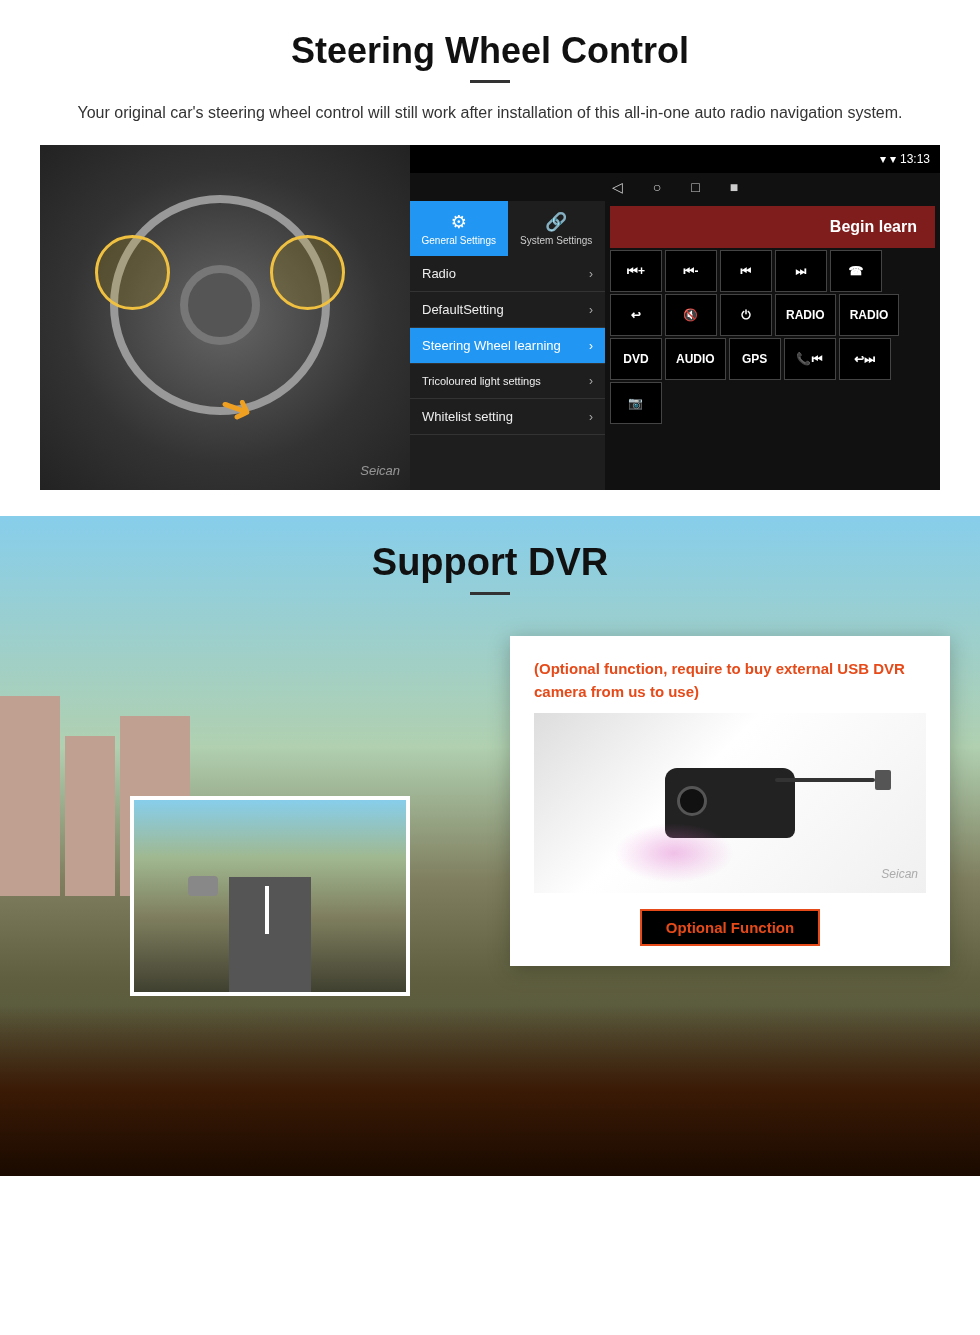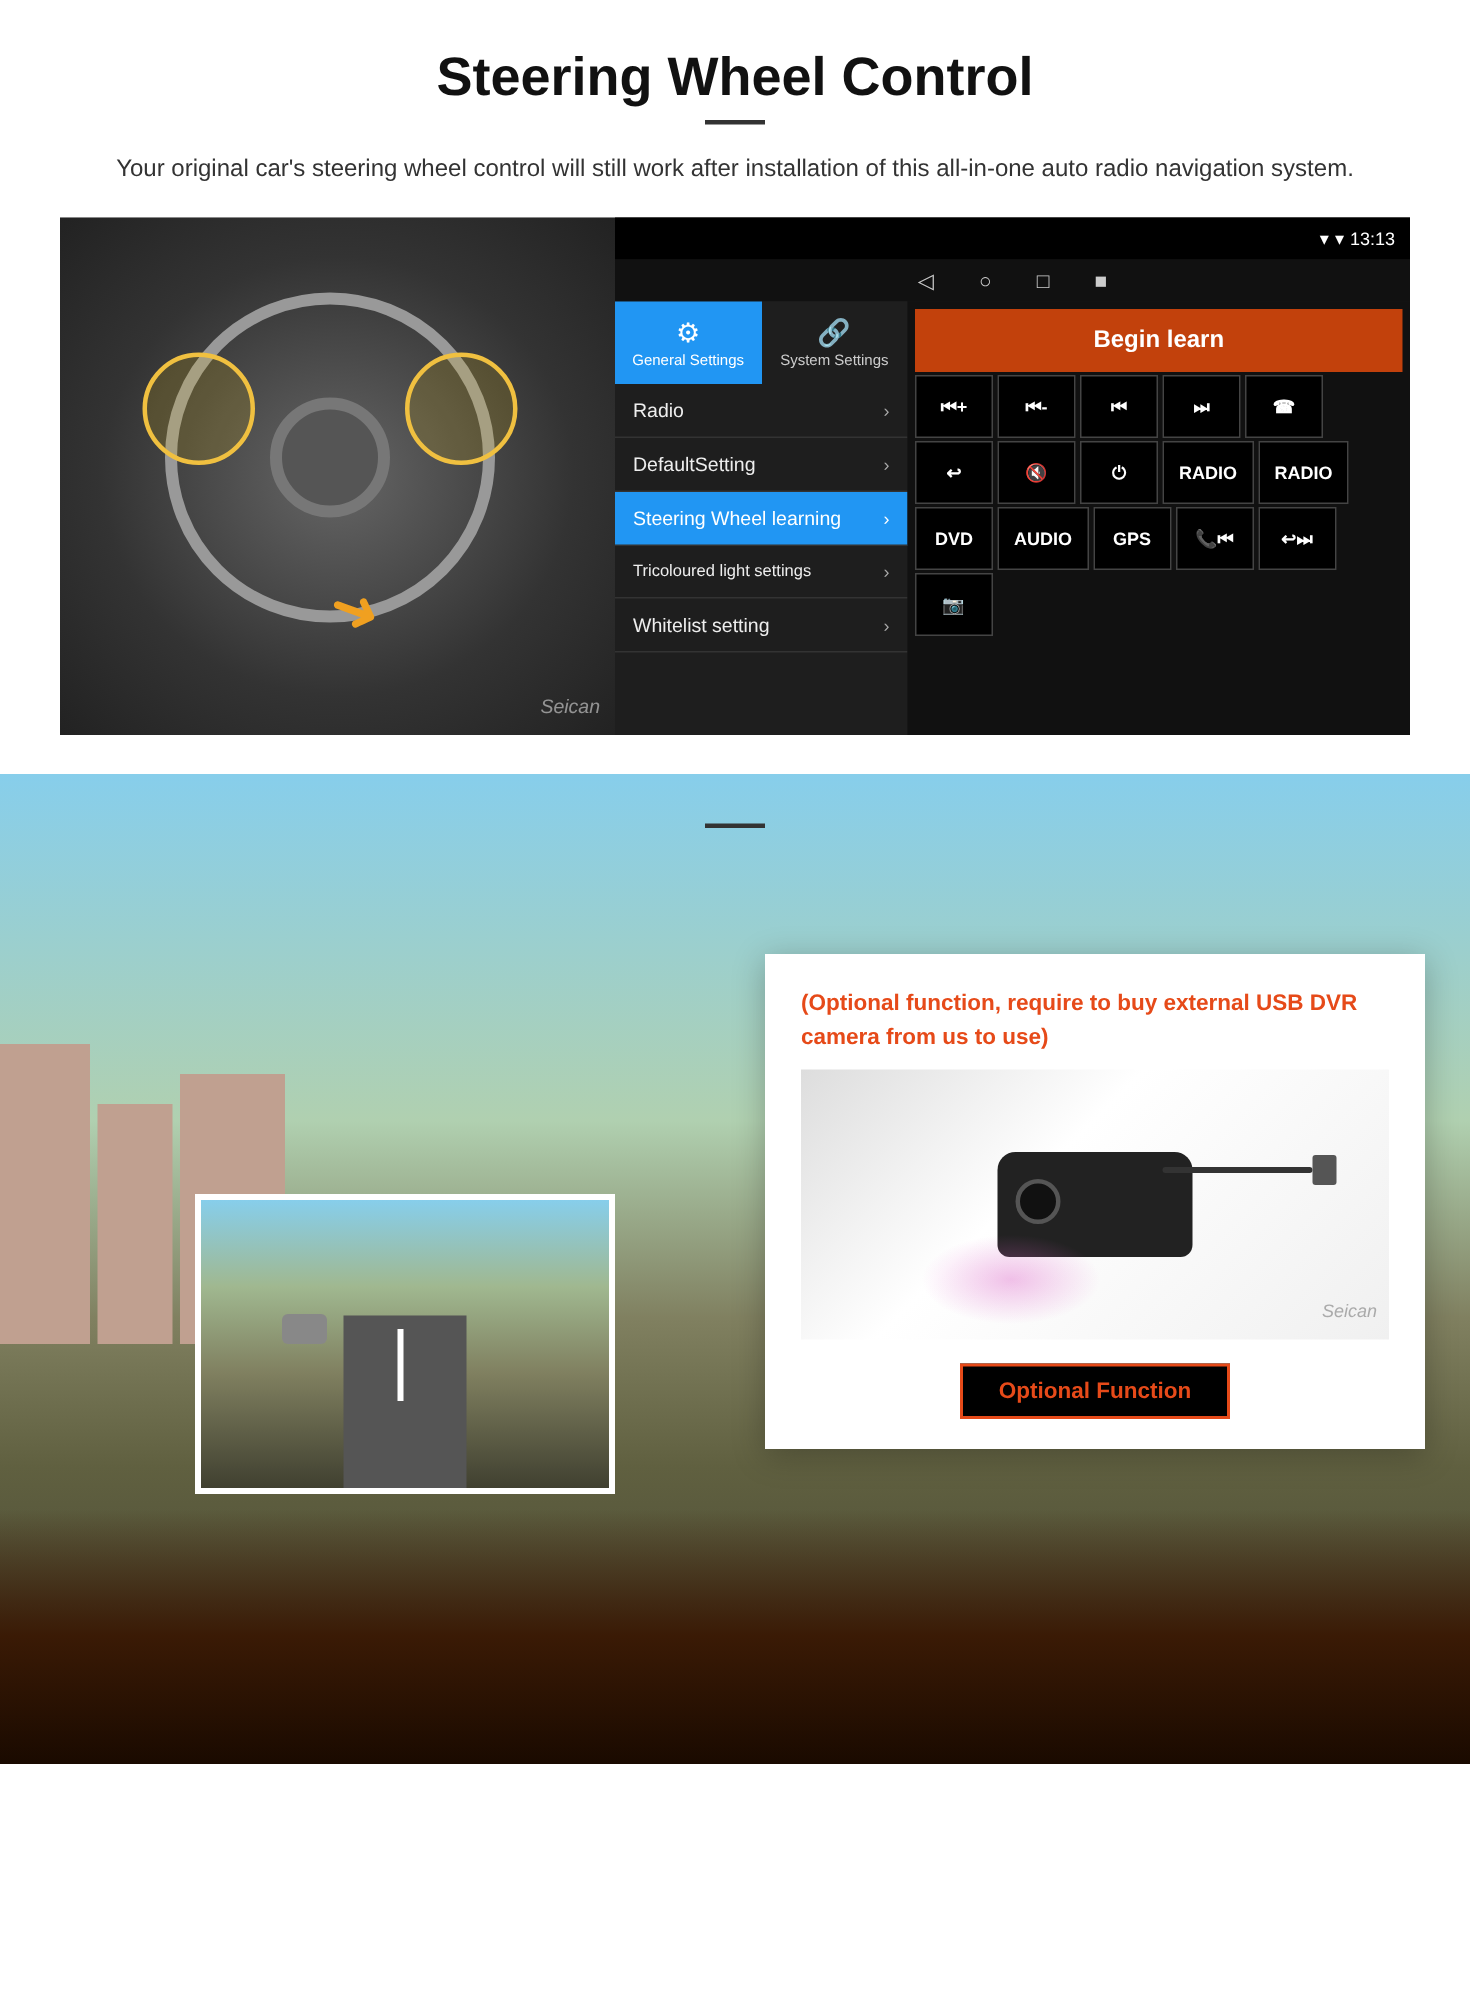--- a/index.html
+++ b/index.html
@@ -207,24 +207,24 @@
       flex-direction: column;
       gap: 2px;
       padding: 5px;
     }
     .ctrl-row {
       display: flex;
       gap: 3px;
       align-items: center;
     }
     .begin-learn-area {
-      background: #c2410c;
-      display: flex;
-      align-items: center;
-      justify-content: center;
+      background: #7f1d1d;
+      display: flex;
+      align-items: center;
+      justify-content: flex-end;
       height: 42px;
       flex: 1;
     }
     .begin-learn-btn {
       color: #fff;
       font-size: 16px;
       font-weight: bold;
       padding: 8px 18px;
       cursor: pointer;
     }
@@ -592,20 +592,21 @@
   <div class="dvr-road-scene">
 
     <div class="buildings">
       <div class="building b1"></div>
       <div class="building b2"></div>
       <div class="building b3"></div>
     </div>
   </div>
 
   <div class="dvr-title-overlay">
+    <h2 class="dvr-title">Support DVR</h2>
     <div class="dvr-divider"></div>
   </div>
 
   <div class="dvr-thumbnail">
     <div class="thumb-road"></div>
     <div class="thumb-line"></div>
     <div class="thumb-car"></div>
   </div>
 
   <div class="dvr-info-box">

